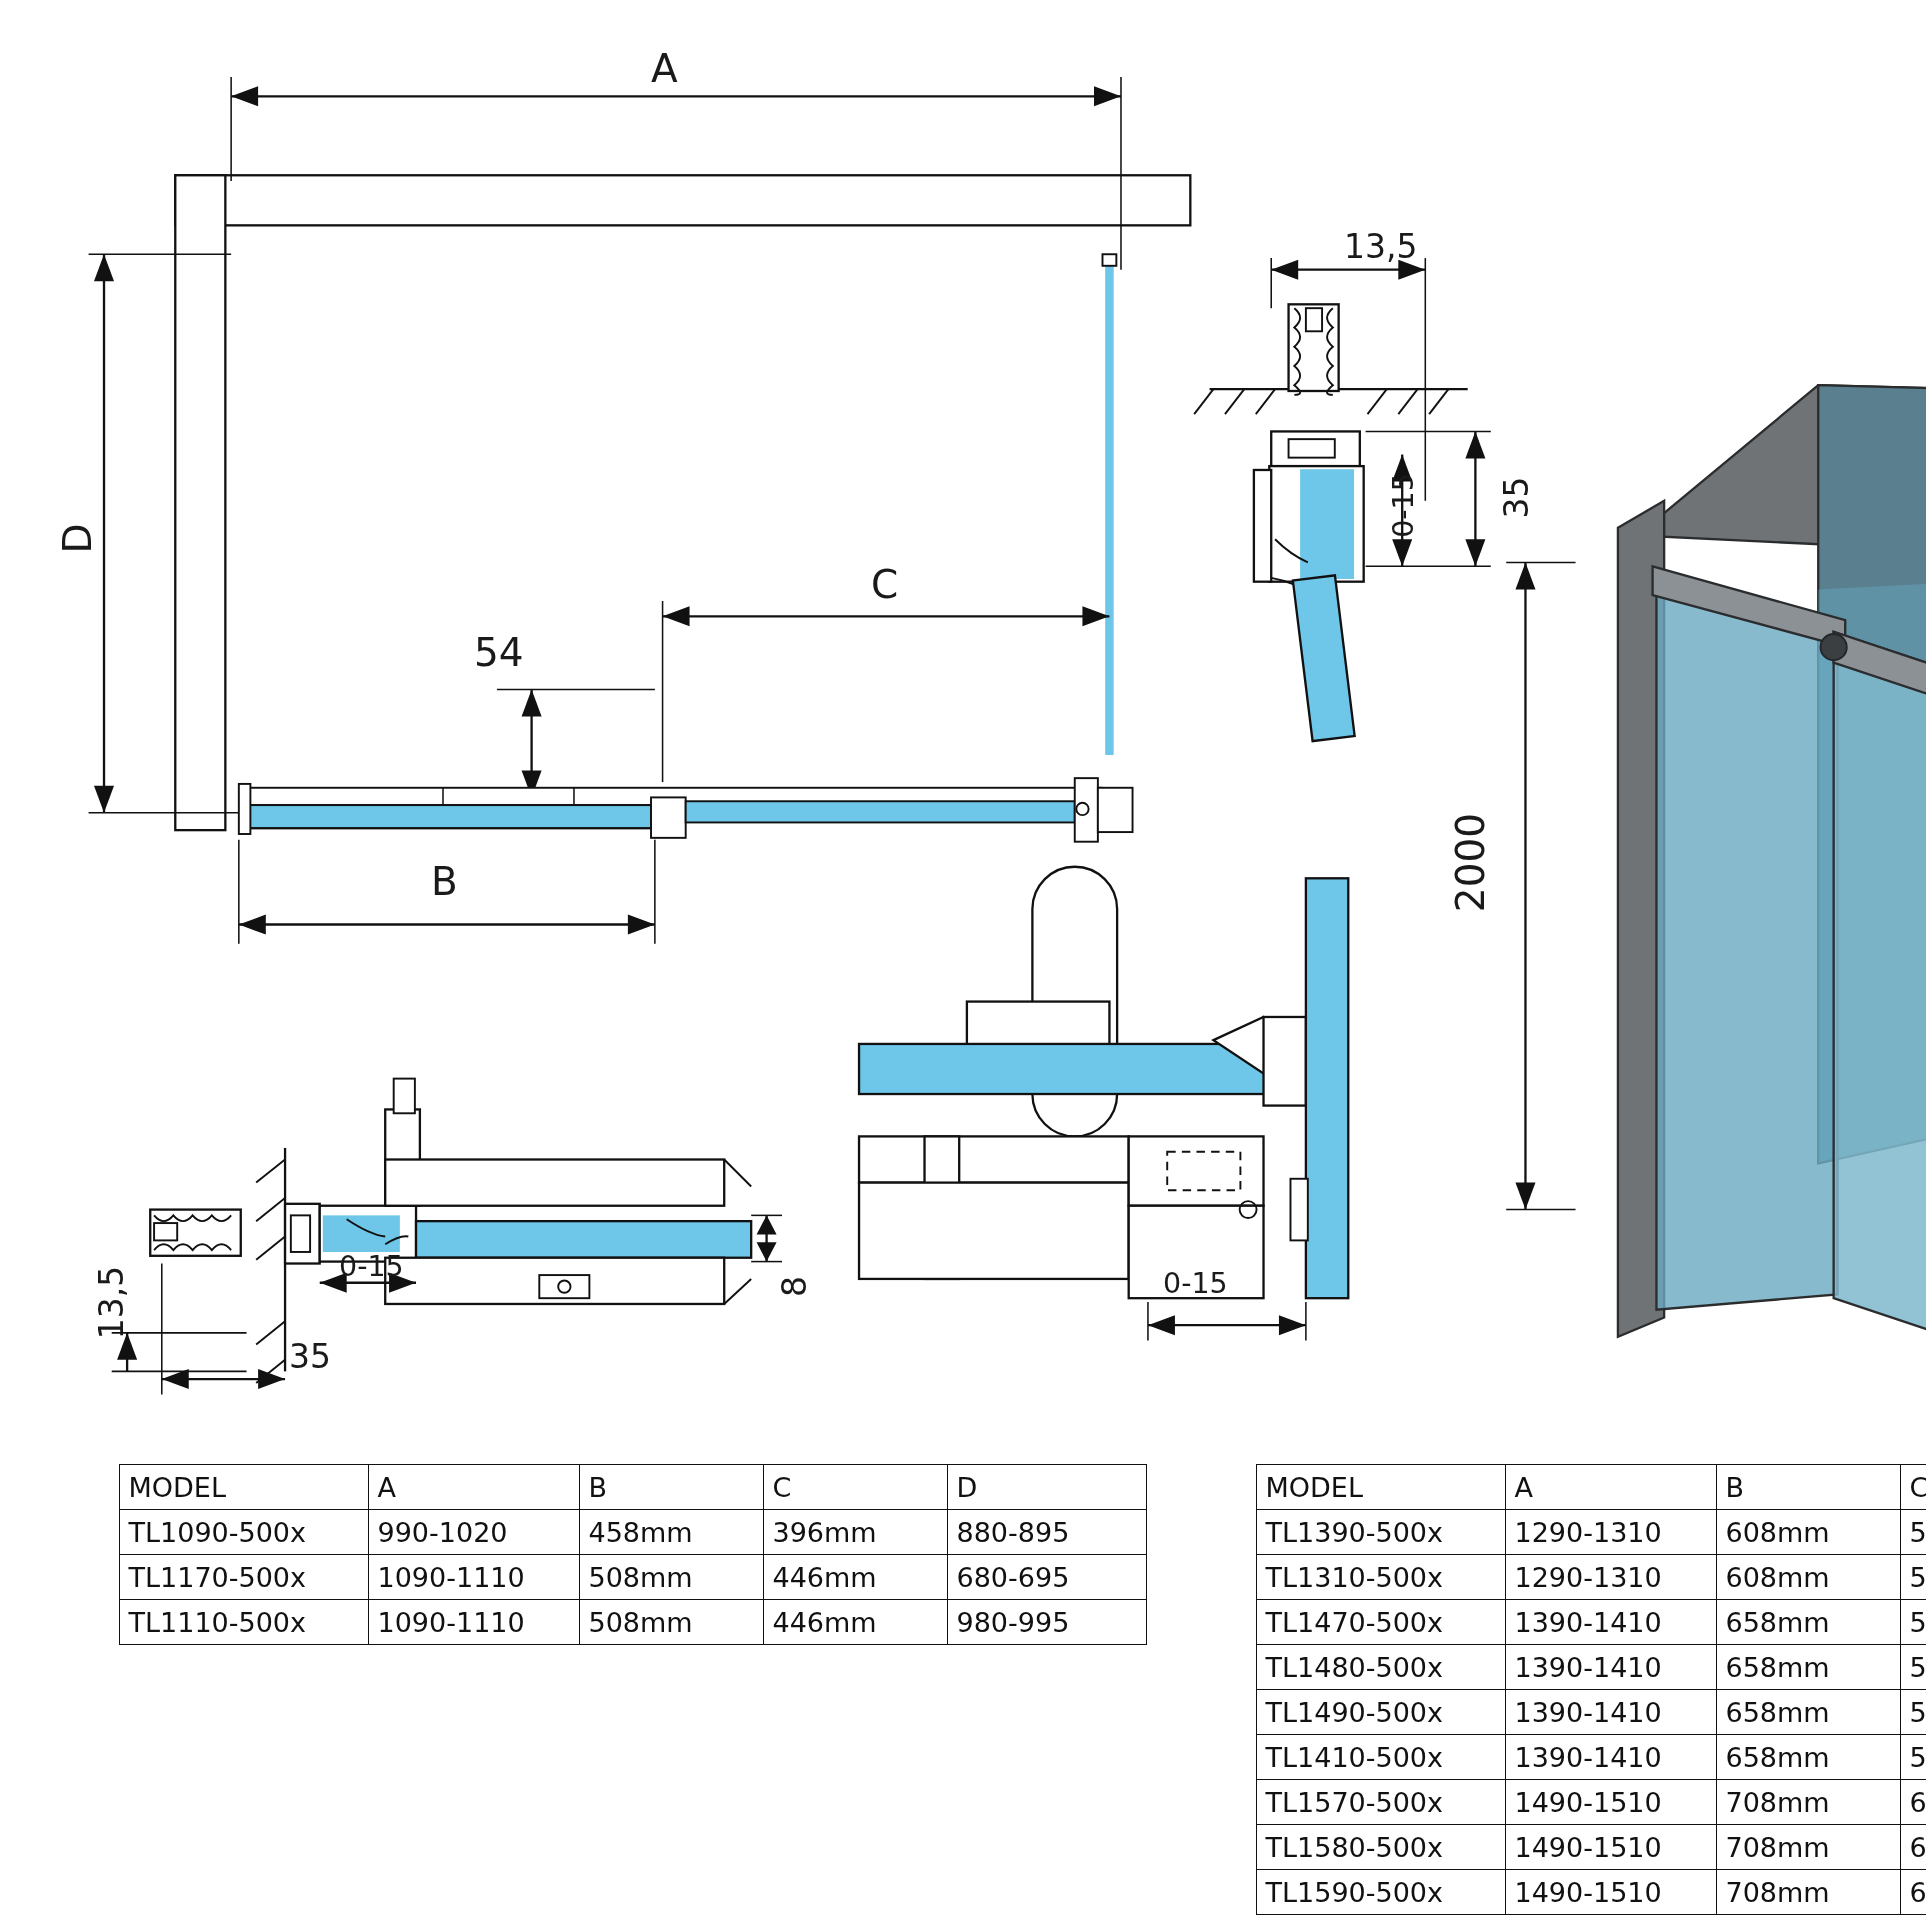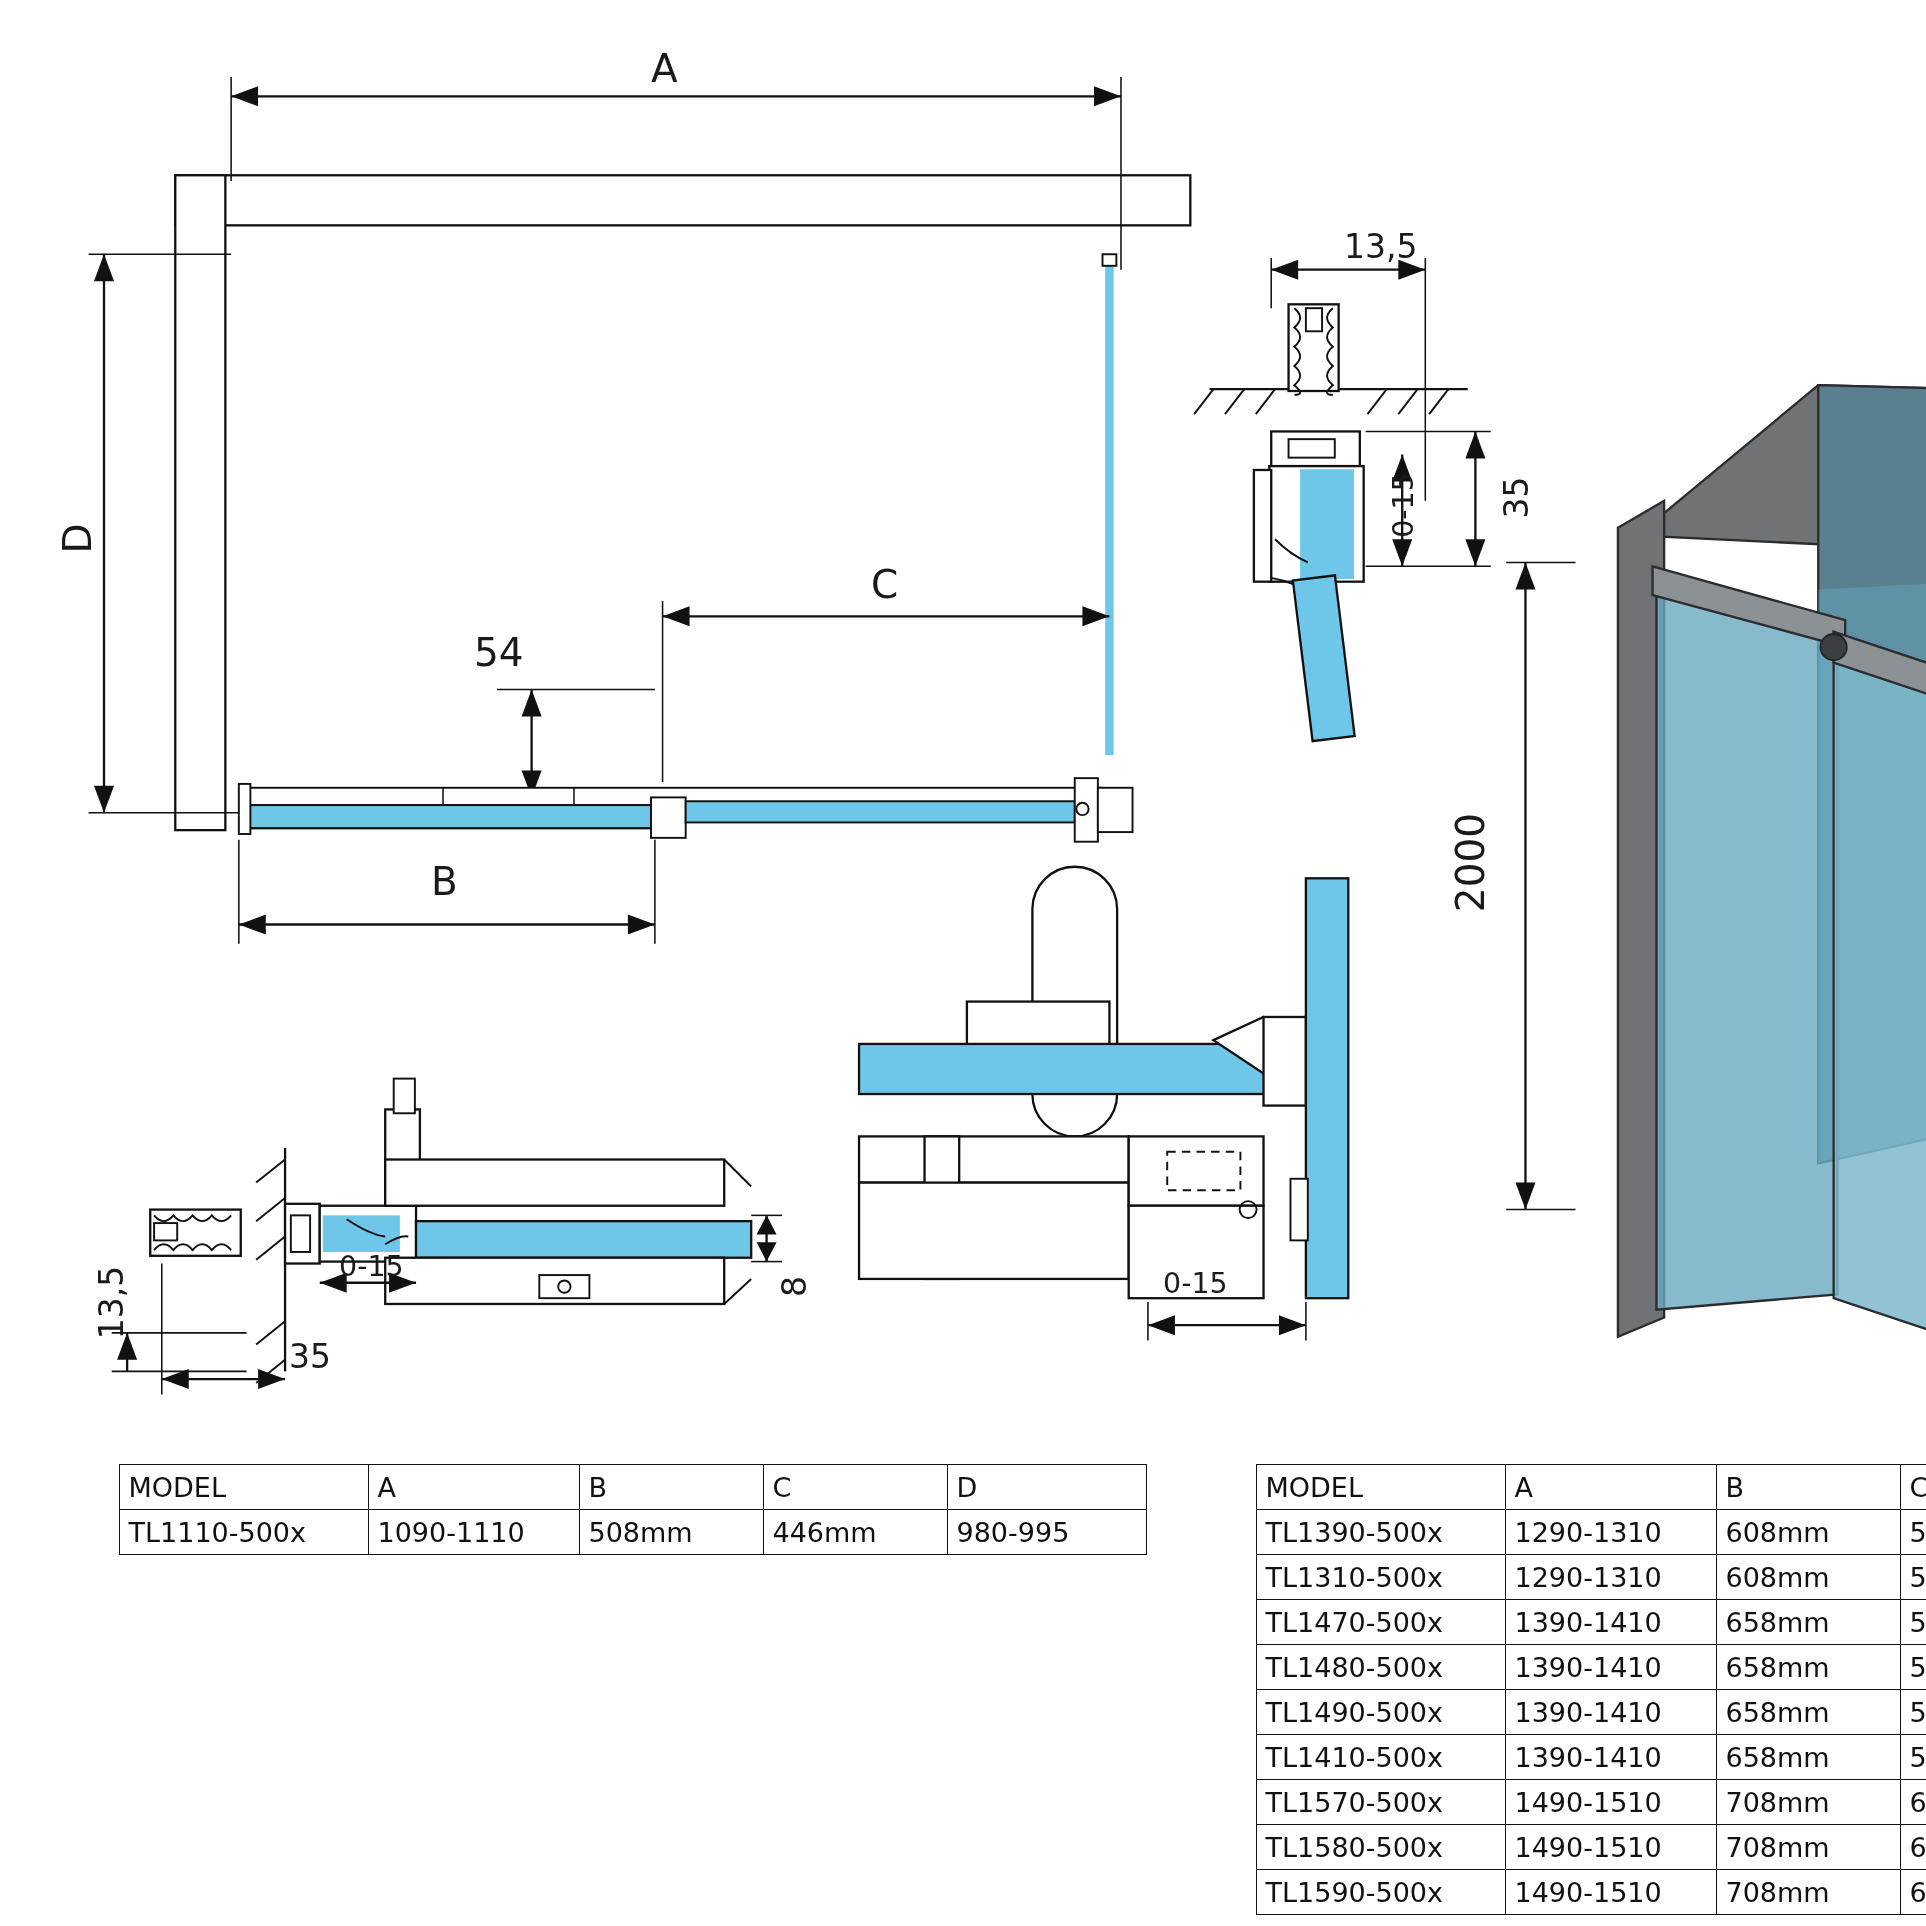--- a/index.html
+++ b/index.html
@@ -256,20 +256,34 @@
   <table class="tbl" style="left:119px;top:1464px;">
     <tbody id="tbody-left">
         <tr>
           <td class="model">MODEL</td>
           <td class="c1">A</td>
           <td class="c2">B</td>
           <td class="c3">C</td>
           <td class="c4">D</td>
         </tr>
         <tr>
+          <td class="model">TL1090-500x</td>
+          <td class="c1">990-1020</td>
+          <td class="c2">458mm</td>
+          <td class="c3">396mm</td>
+          <td class="c4">880-895</td>
+        </tr>
+        <tr>
+          <td class="model">TL1170-500x</td>
+          <td class="c1">1090-1110</td>
+          <td class="c2">508mm</td>
+          <td class="c3">446mm</td>
+          <td class="c4">680-695</td>
+        </tr>
+        <tr>
           <td class="model">TL1110-500x</td>
           <td class="c1">1090-1110</td>
           <td class="c2">508mm</td>
           <td class="c3">446mm</td>
           <td class="c4">980-995</td>
         </tr>
       </tbody>
   </table>
 
   <table class="tbl" style="left:1256px;top:1464px;">

